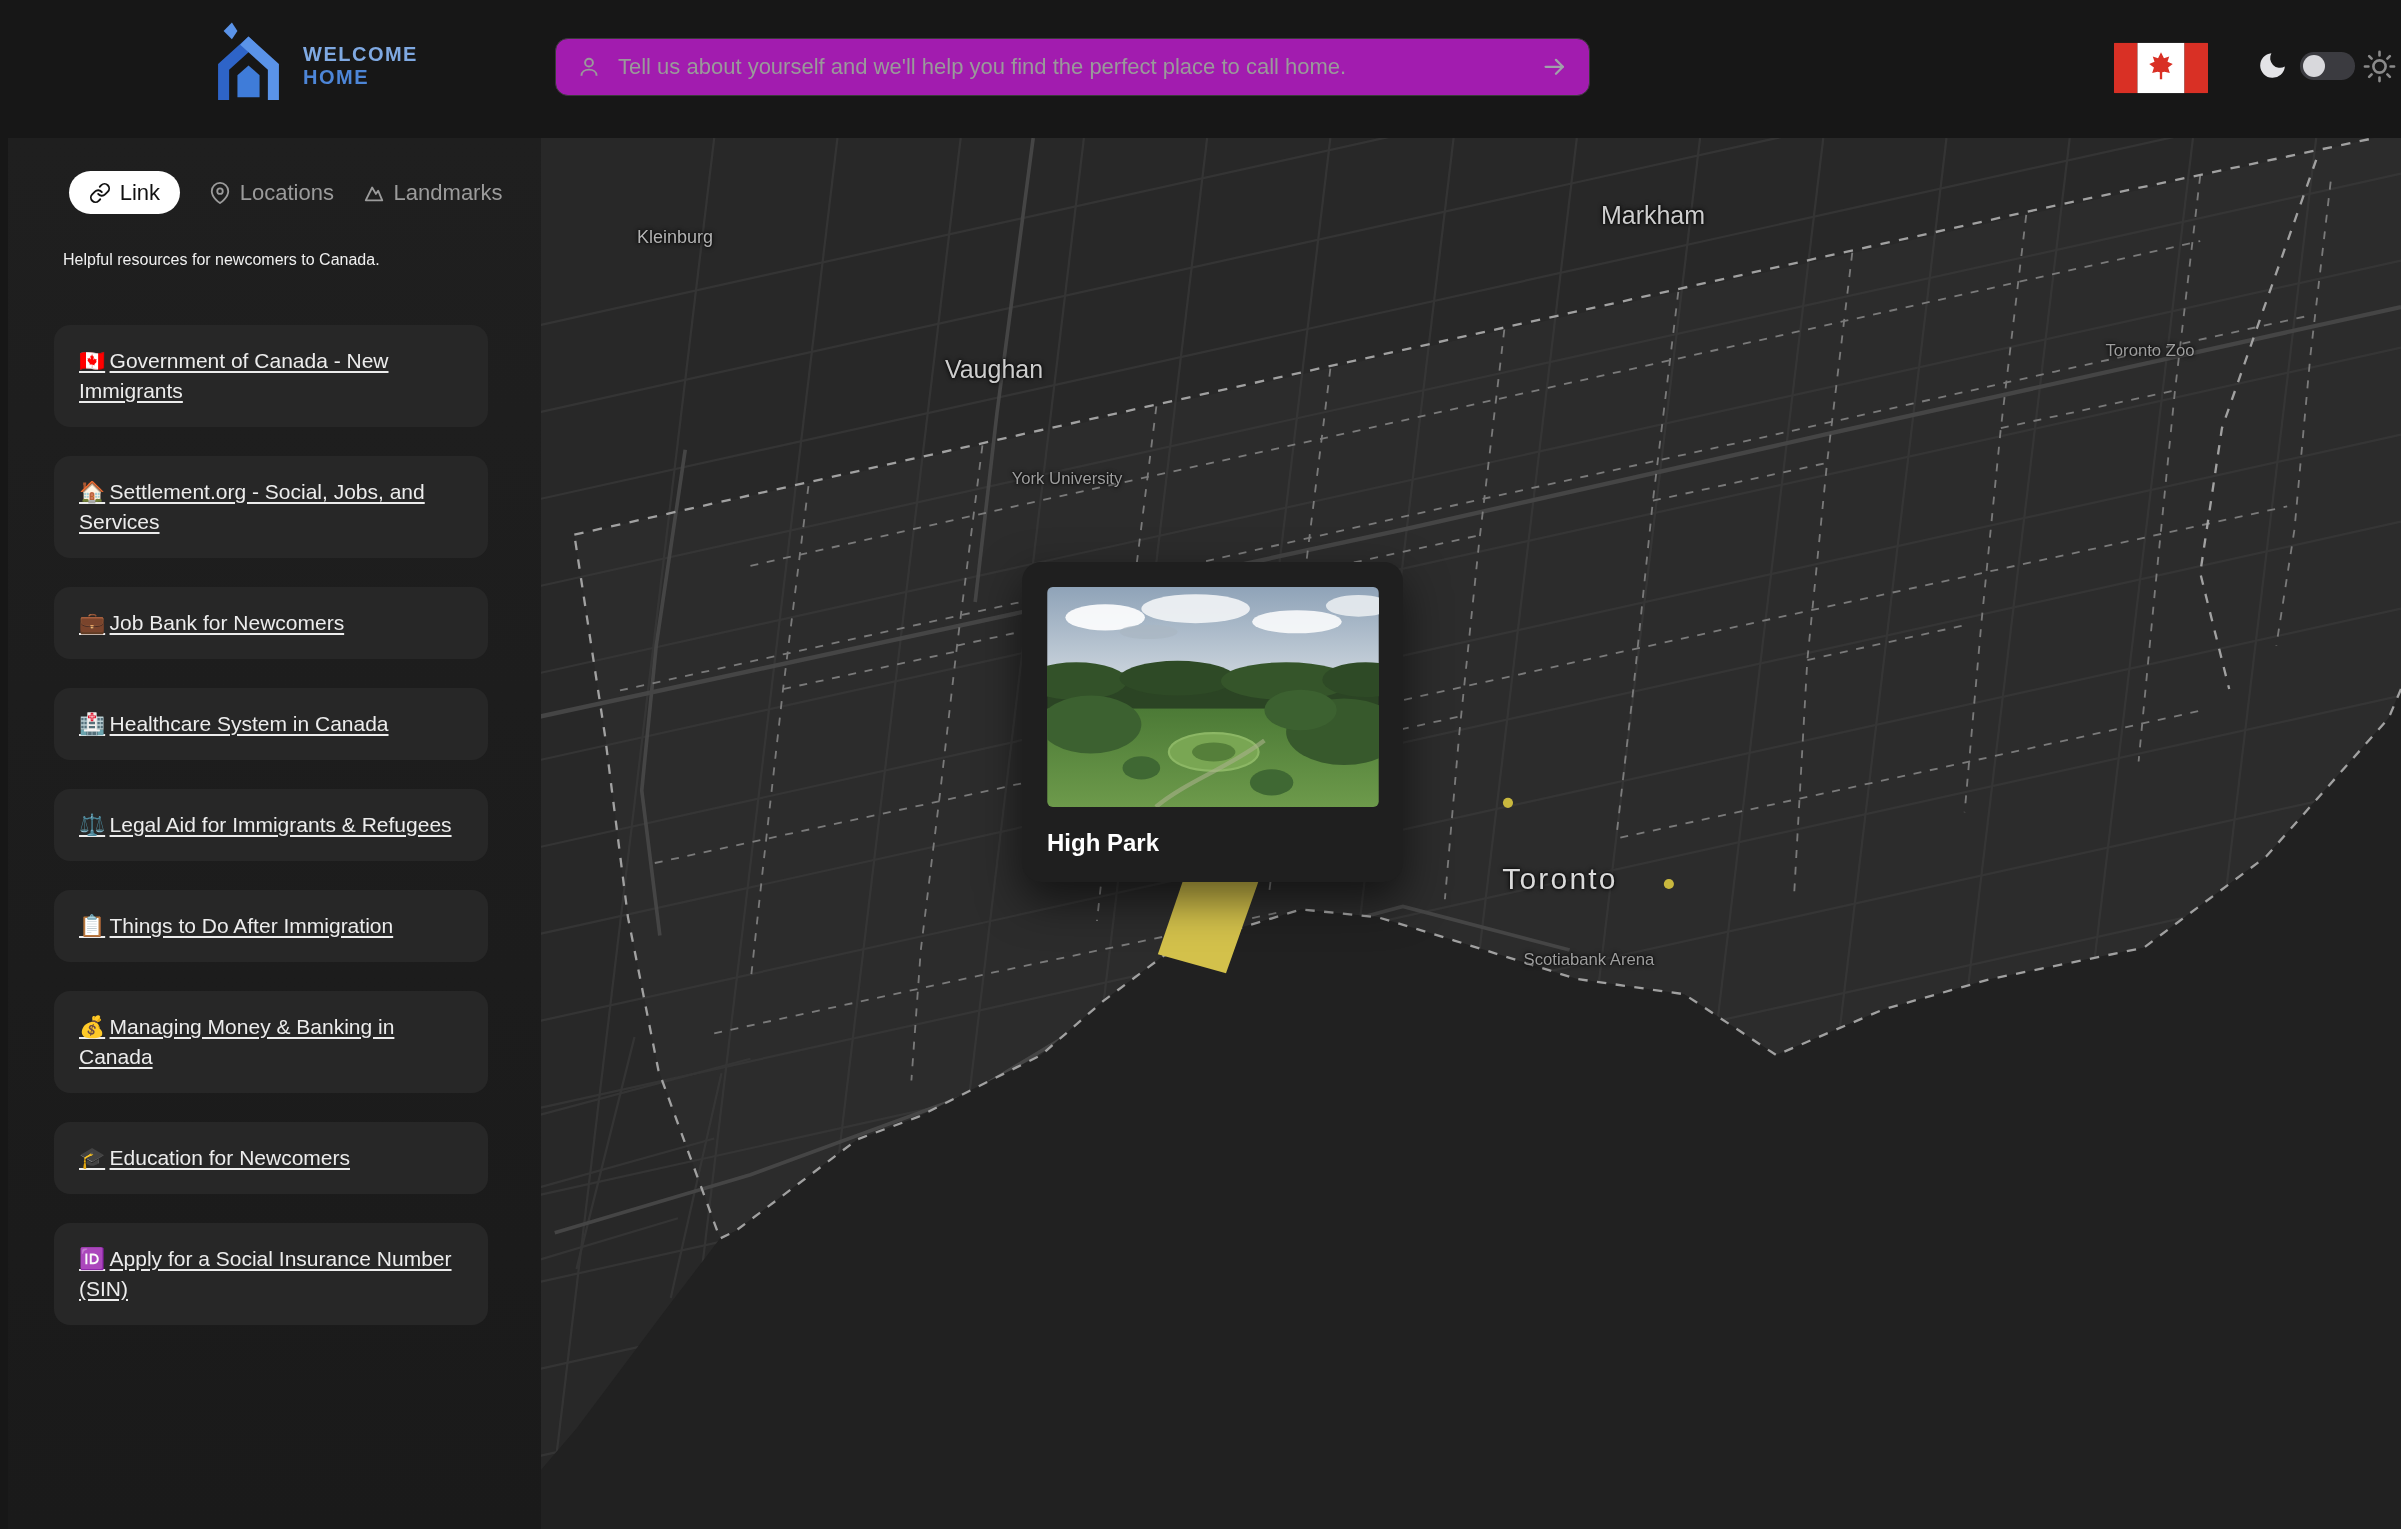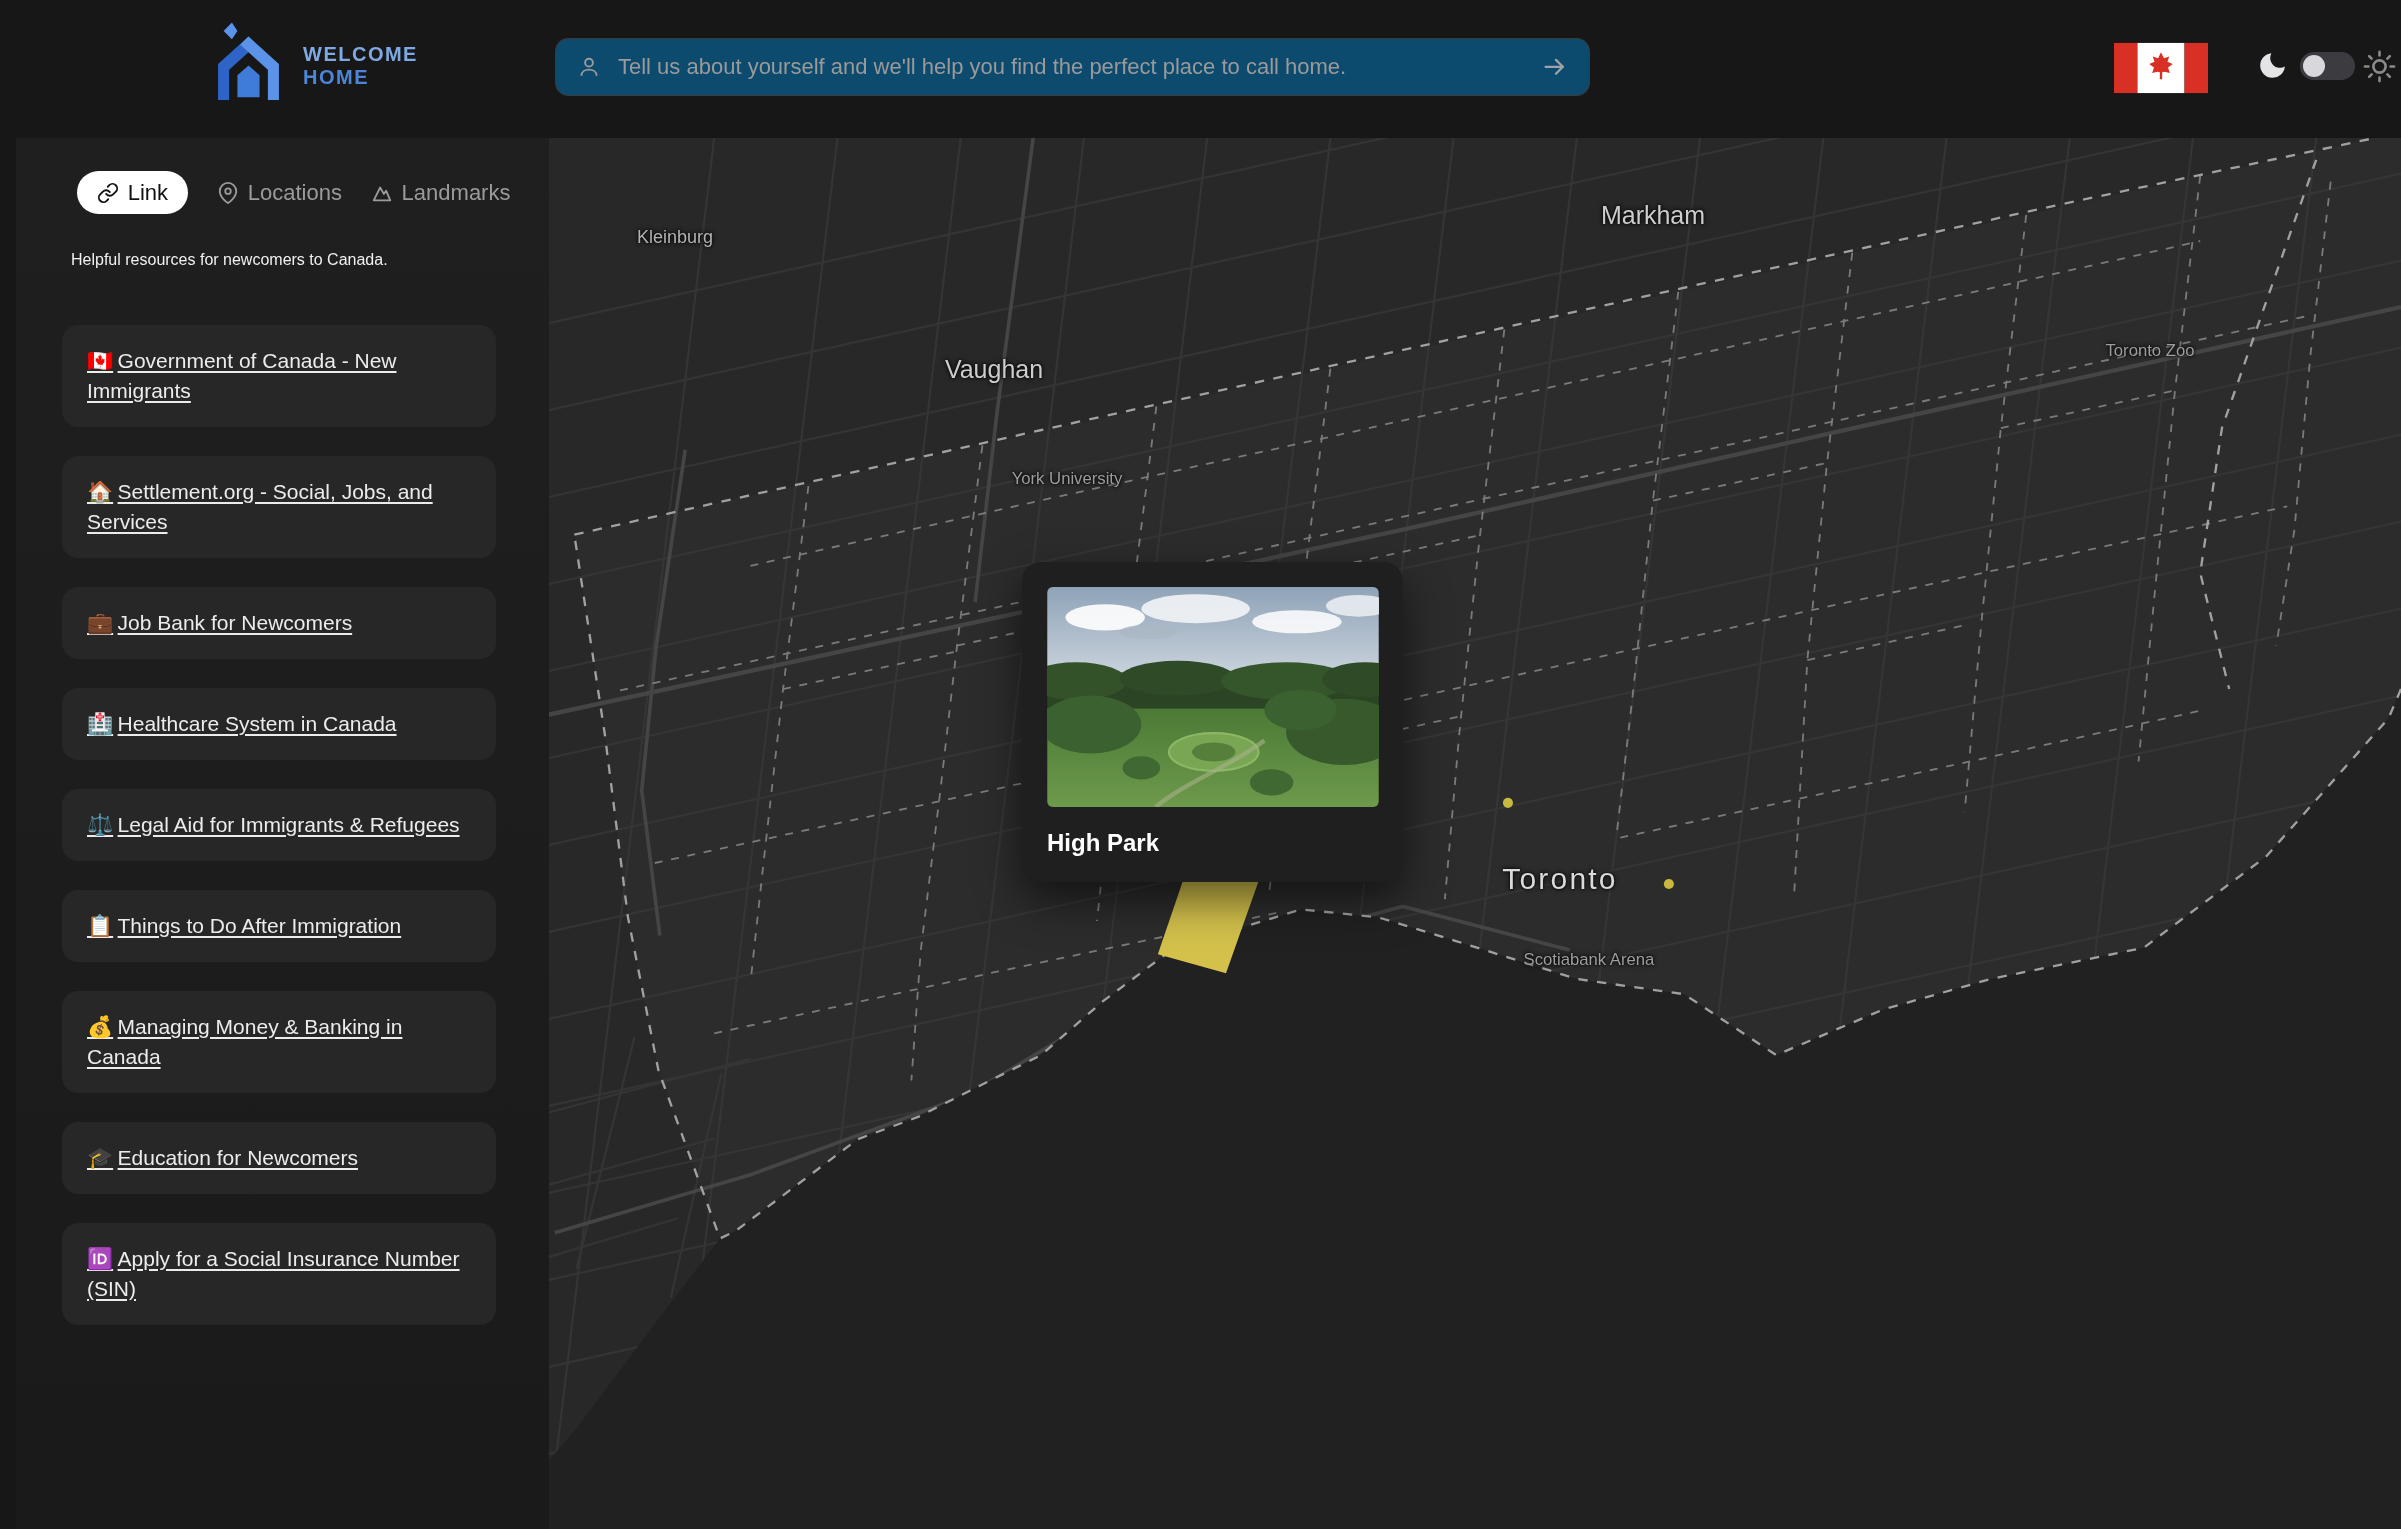--- a/index.html
+++ b/index.html
@@ -8,37 +8,37 @@
 
   
   .topbar { position:absolute; left:0; top:0; width:1942px; height:138px; background:#171717; z-index:30; }
   .brand { position:absolute; left:207px; top:17.4px; display:flex; align-items:center; gap:13px; }
   .brand-icon { width:83px; height:97px; }
   .brand-text { display:flex; flex-direction:column; line-height:1.15; }
   .brand-line1 { color:#7fa9e2; font-size:20px; font-weight:bold; letter-spacing:1.5px; }
   .brand-line2 { color:#4d86d8; font-size:20px; font-weight:bold; letter-spacing:1.5px; }
 
   .searchbar { position:absolute; left:555px; top:38px; width:1035px; height:58px;
-               background:#0c4a6e; border:1.5px solid #3a3a3a; border-radius:13px;
+               background:#a21caf; border:1.5px solid #3a3a3a; border-radius:13px;
                display:flex; align-items:center; padding:0 20px; }
   .searchbar svg { flex:none; }
   .search-input { flex:1; margin:0 16px; background:transparent; border:none; outline:none;
                   font-size:22px; color:#d4d4d4; font-family:"Liberation Sans", sans-serif; }
   .search-input::placeholder { color:#9a9a9a; }
   .arrow-btn { background:none; border:none; cursor:pointer; display:flex; }
 
   .flag { position:absolute; left:2114px; top:41px; width:94px; height:54px; border-radius:2.9px; overflow:hidden; }
   .moon { position:absolute; left:2256px; top:49px; width:33px; height:33px; color:#e4e4e7; }
   .toggle { position:absolute; left:2300px; top:52px; width:55px; height:27.6px; border-radius:13.8px;
             background:#3b3b40; }
   .toggle-knob { position:absolute; left:2.9px; top:2.9px; width:22px; height:22px; border-radius:50%; background:#d8d8dc; }
   .sun { position:absolute; left:2362px; top:49px; width:35px; height:35px; color:#8a8a8a; }
 
   
-  .sidebar { position:absolute; left:16px; top:138px; width:533px; height:1392px;
+  .sidebar { position:absolute; left:8px; top:138px; width:533px; height:1392px;
              background:linear-gradient(180deg,#1f1f1f 0%,#1a1a1a 100%); z-index:20; }
   .tabs { position:absolute; left:61px; top:33px; display:flex; align-items:center; gap:29px; }
   .tab { display:flex; align-items:center; gap:8.7px; font-size:22px; color:#9b9b9b;
          background:transparent; border:none; cursor:pointer; font-family:"Liberation Sans", sans-serif; }
   .tab.active { background:#ffffff; color:#111111; border-radius:724px; padding:8.7px 20px; font-weight:500; }
   .tab svg { width:22px; height:22px; }
 
   .sidebar-desc { position:absolute; left:55px; top:113px; width:450px; font-size:16px; color:#f0f0f0; }
 
   .cards { position:absolute; left:46px; top:187px; width:434px; display:flex; flex-direction:column; gap:29px; }

